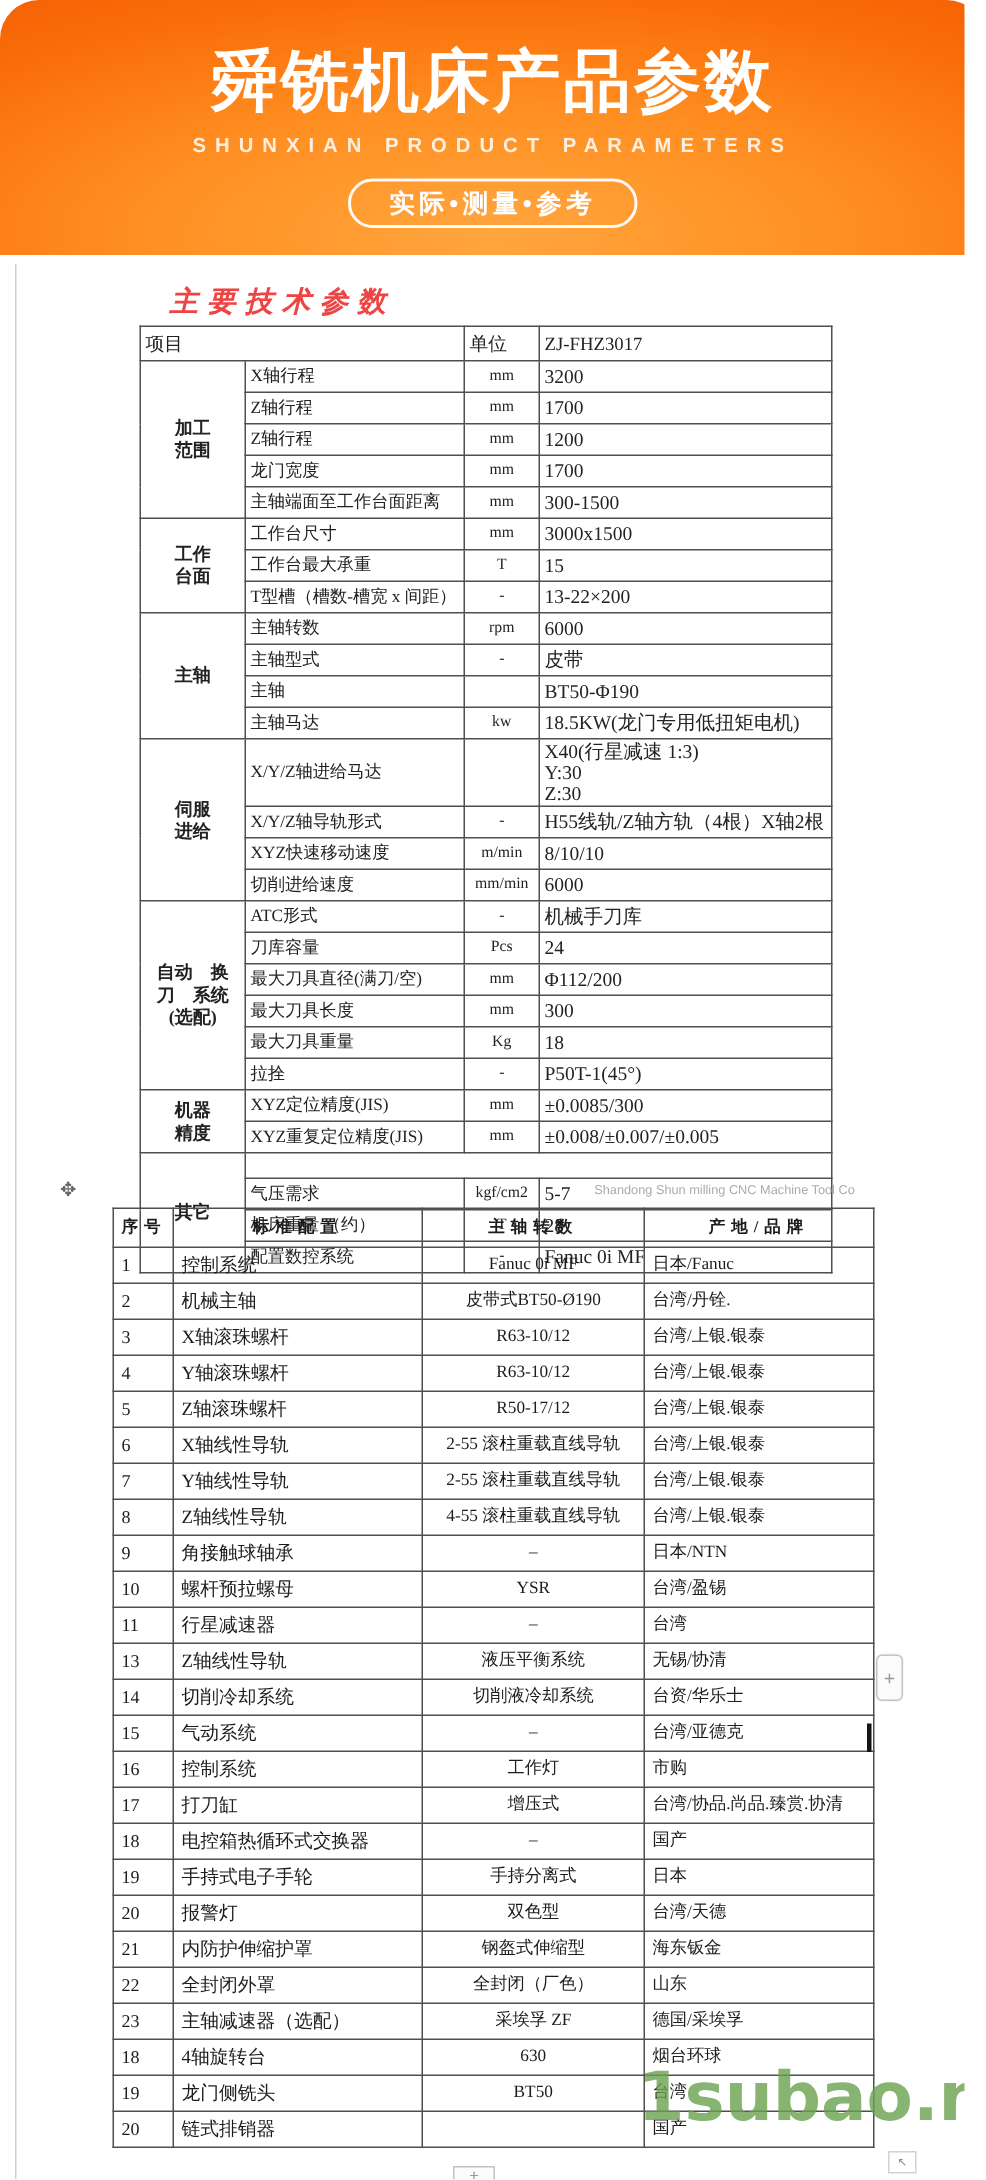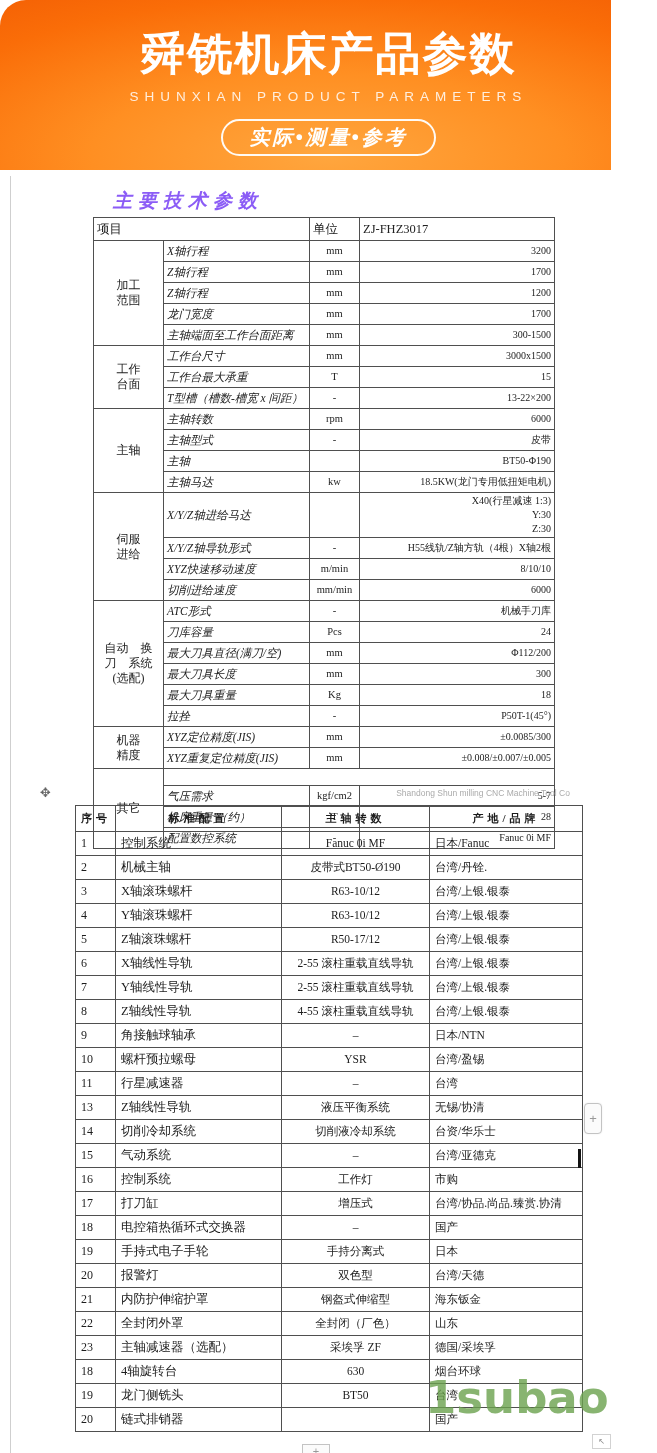--- a/index.html
+++ b/index.html
@@ -1,63 +1,62 @@
 <!DOCTYPE html>
 <html><head>
 <meta charset="utf-8">
 <style>
   html,body { margin:0; padding:0; background:#ffffff; }
   .page {
     position:relative; width:611px; height:1453px; background:#ffffff;
-    overflow:hidden; font-family:"Liberation Sans","DejaVu Sans",sans-serif;
+    overflow:hidden; font-family:"Liberation Sans","DejaVu Sans",sans-serif;padding-left:32px;
   }
   
   .banner {
     position:absolute; left:0; top:0; width:657px; height:170px;
     border-radius:26px 26px 0 0;
     background: radial-gradient(95% 130% at 50% 92%,
       #ffa63e 0%, #ff8f22 38%, #fa6d08 72%, #f15a03 100%);
   }
   .banner-title {
     margin:0; padding-top:24px; text-align:center;
     font-size:45px; font-weight:bold; color:#ffffff; letter-spacing:2px;
   }
   .banner-sub {
     margin-top:5px; text-align:center; font-size:13.5px;
-    letter-spacing:6px; color:rgba(255,255,255,0.85); font-weight:400;
+    letter-spacing:6px; color:rgba(255,255,255,0.85); font-weight:700;
   }
   .banner-badge {
     margin:15px auto 4px; width:max-content;
     border:2px solid rgba(255,255,255,0.95); border-radius:20px;
-    padding:3px 26px; color:#ffffff; font-size:20px; font-weight:bold;
+    padding:3px 26px; color:#ffffff; font-size:17px; font-weight:bold;
     letter-spacing:3px;
-    font-style:italic;
   }
   
   .page-edge { position:absolute; left:10px; top:176px; width:1px; height:1277px; background:#cfcfcf; }
   
   .spec-heading {
     position:absolute; left:113px; top:188px;
     font-family:"Liberation Serif","DejaVu Serif",serif;
-    font-style:italic; font-weight:bold; font-size:19px; letter-spacing:6px; color:#8b5cf6;
+    font-style:italic; font-weight:bold; font-size:19px; letter-spacing:6px; color:#ef4444;
   }
   table { border-collapse:collapse; table-layout:fixed; }
   .spec-table {
     position:absolute; left:93px; top:217px; width:461px;
     font-family:"Liberation Serif","DejaVu Serif",serif; color:#222222;
   }
   .spec-table th, .spec-table td {
     border:1px solid #4f4f4f; padding:1px 3px; height:18px;
     line-height:14px; font-weight:normal; white-space:nowrap; overflow:hidden;
   }
   .spec-table th { font-size:12.5px; text-align:left; height:20px; }
-  .spec-table td.group-label { text-align:center; font-size:12px; white-space:normal; line-height:15px; }
-  .spec-table td.item  { text-align:left;  font-size:11.5px;font-style:italic; }
+  .spec-table td.group-label { text-align:center; font-size:12px; white-space:normal; line-height:15px;font-weight:bold; }
+  .spec-table td.item  { text-align:left;  font-size:11.5px; }
   .spec-table td.unit  { text-align:center; font-size:10.5px; }
-  .spec-table td.value { text-align:right; font-size:10px; white-space:normal; }
+  .spec-table td.value { text-align:left; font-size:13px; white-space:normal; }
   .spec-table td.blank { height:14px; }
   
   .company-note {
     position:absolute; left:388px; top:788px; width:190px; text-align:center;
     font-size:8.5px; color:#ababab;
   }
   .move-handle {
     position:absolute; left:40px; top:786px; font-size:13px; color:#666666;
     line-height:13px; cursor:move;
   }

